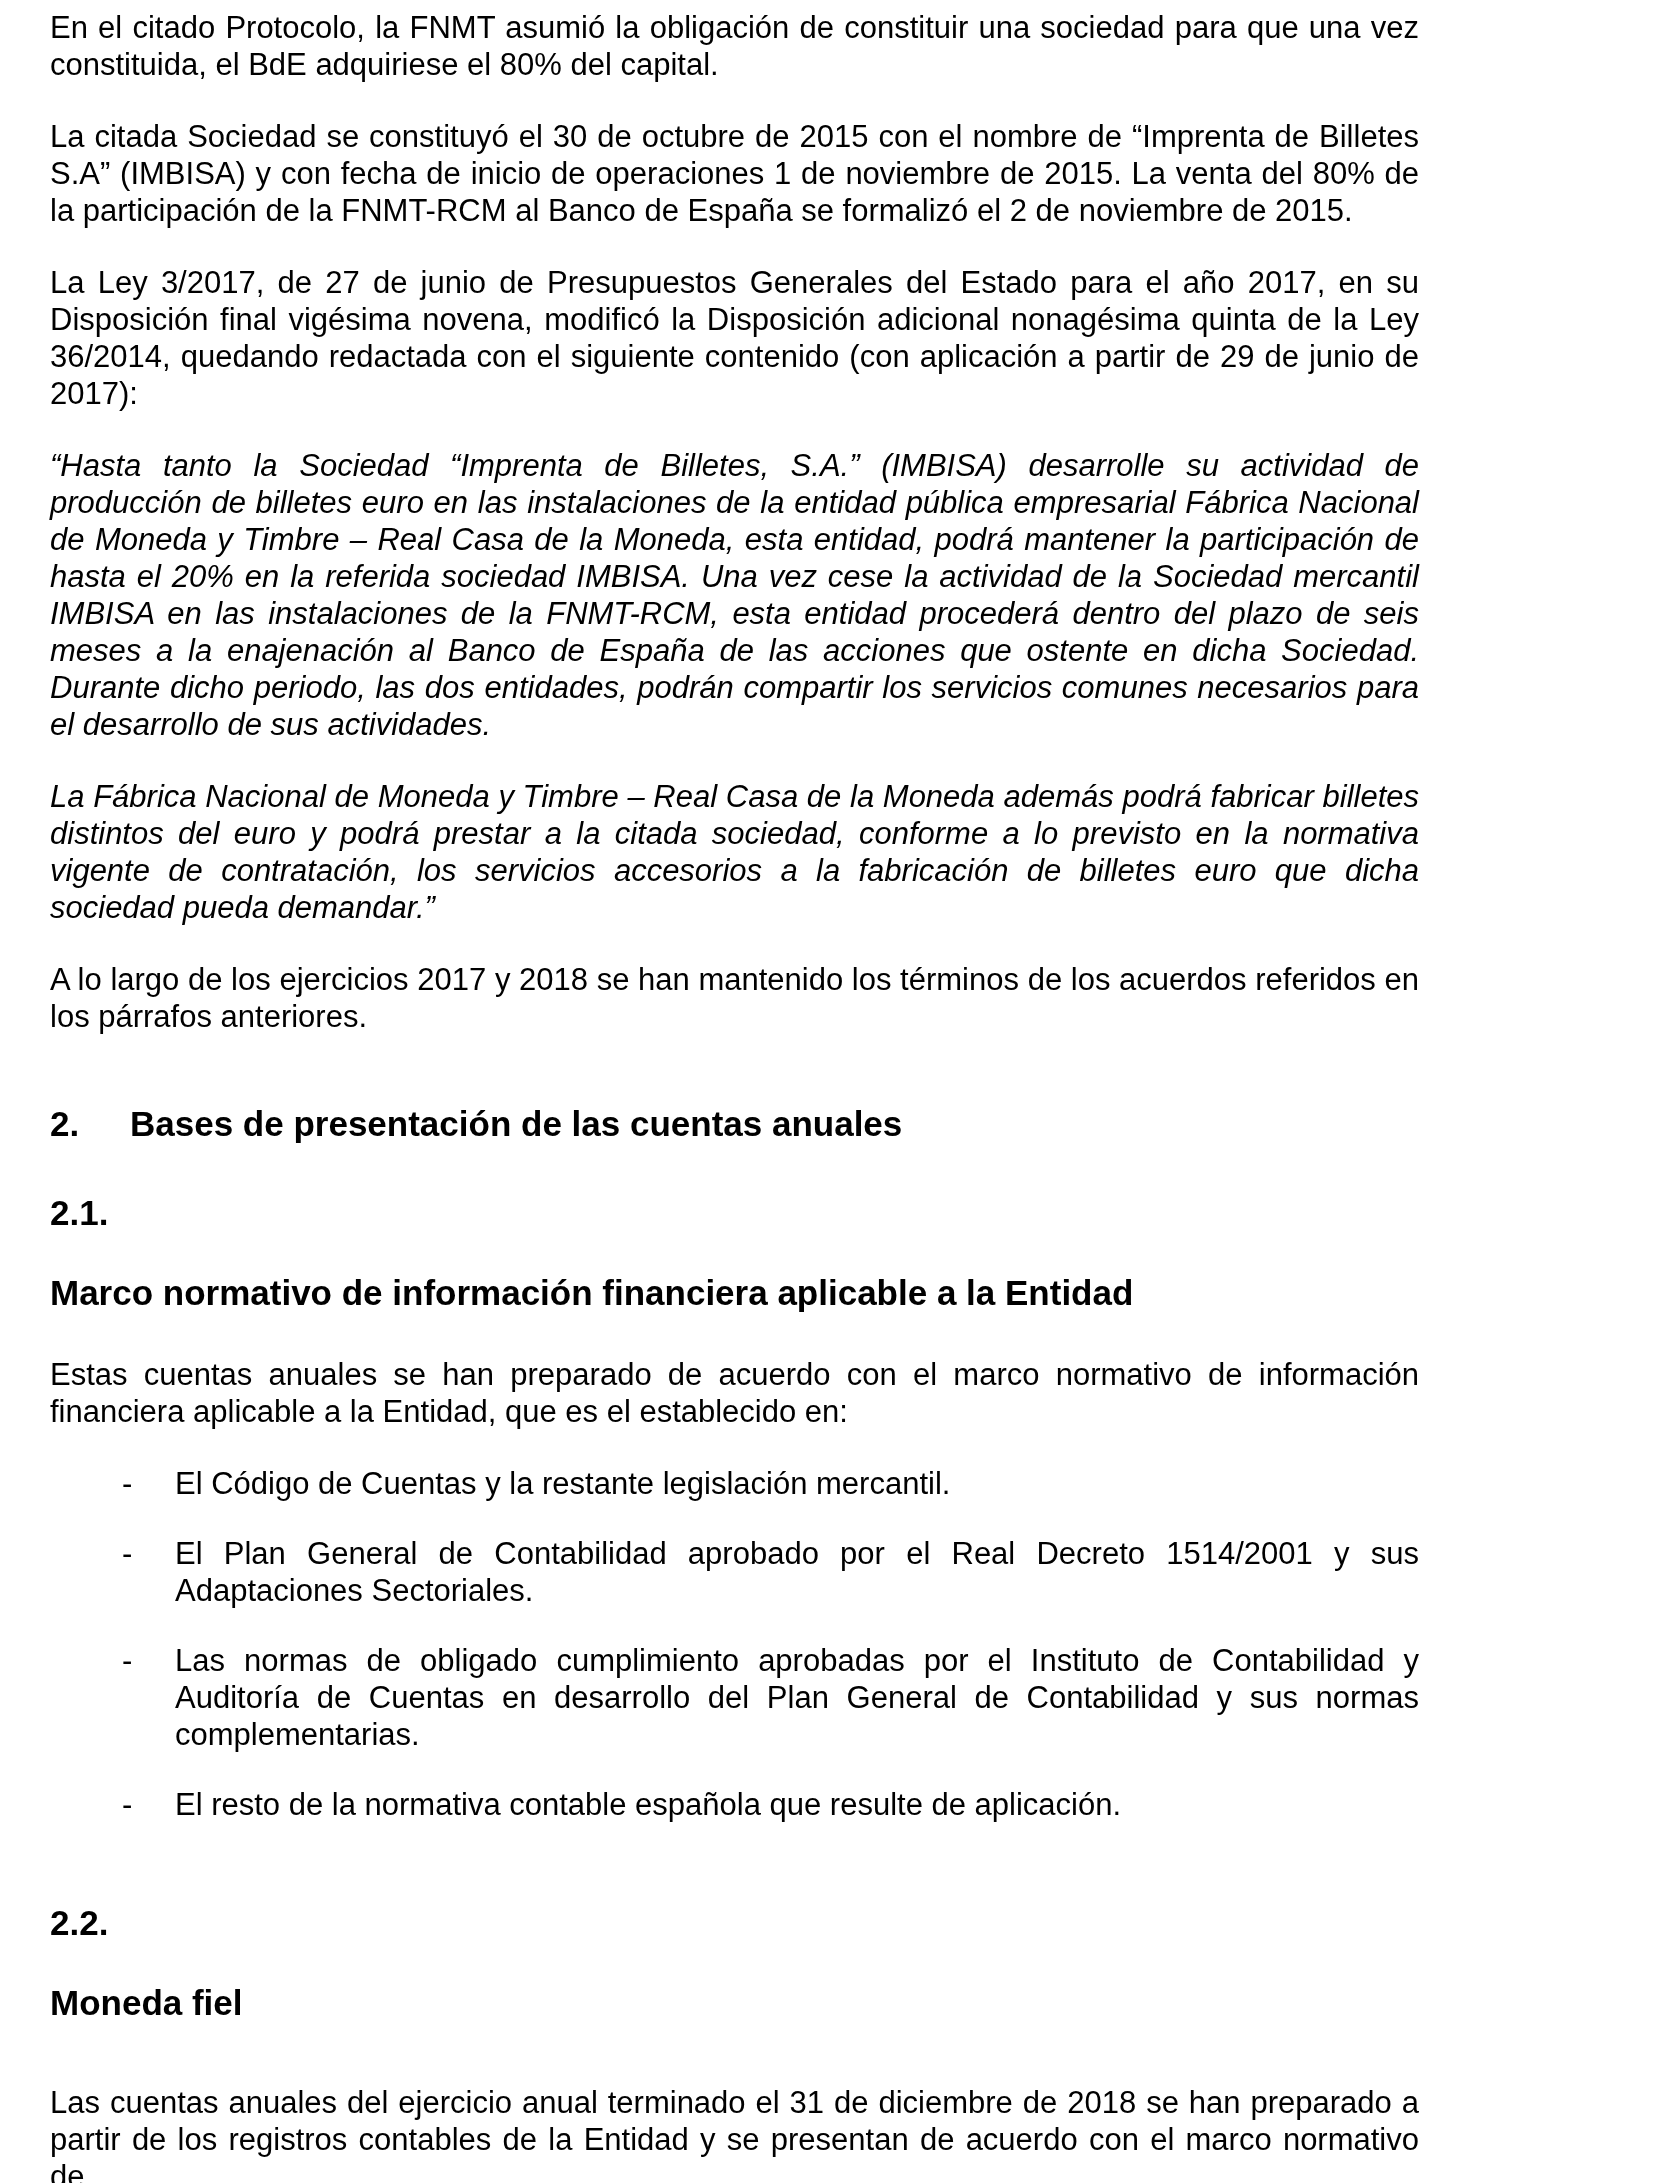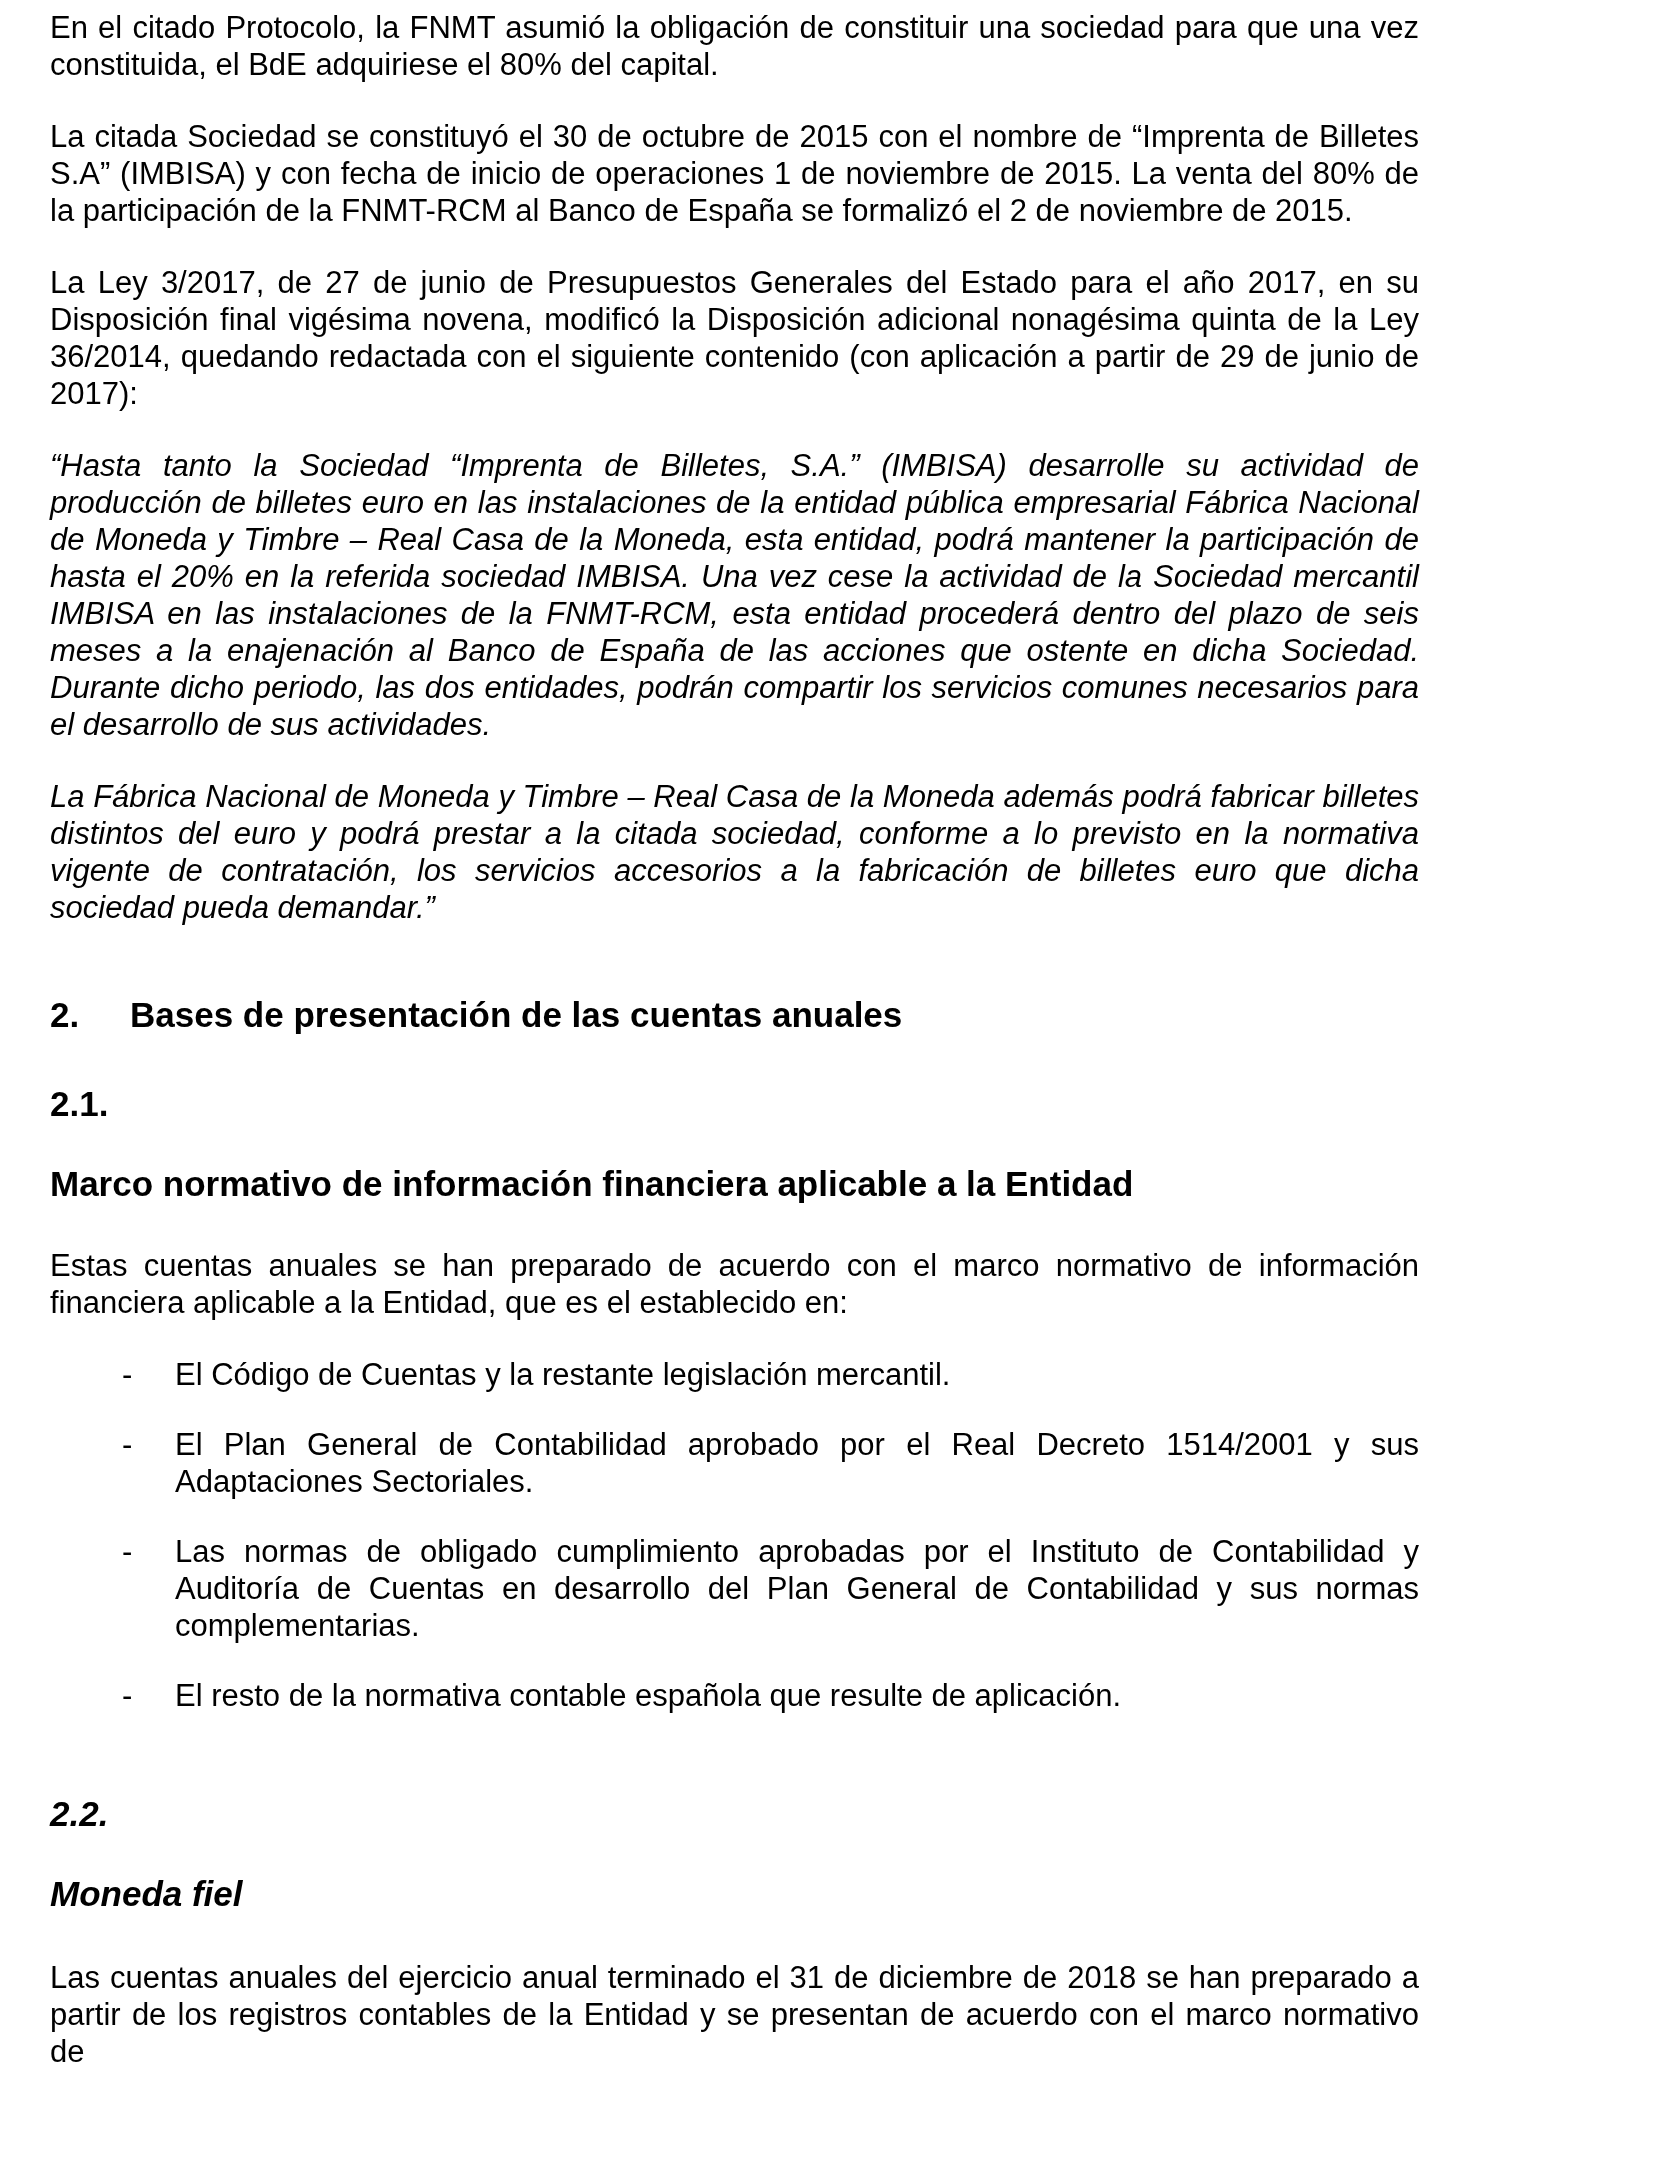--- a/index.html
+++ b/index.html
@@ -26,21 +26,21 @@
   .heading {
     display: flex;
     font-weight: bold;
     font-size: 35px;
     line-height: 42px;
   }
   .heading .h-num { flex: 0 0 80px; }
   .heading .h-title { flex: 1; }
   .h-l1 { margin: 68px 0 47px 0; }
   .h-l2 { margin: 0 0 42px 0; flex-direction: column; }
-  .h-l2.spaced { margin-top: 79px; margin-bottom: 44px; font-style: italic; }
+  .h-l2.spaced { margin-top: 79px; margin-bottom: 60px; }
   .dash-list {
     margin: 0;
     padding: 0;
     list-style: none;
   }
   .dash-item {
     display: flex;
     font-size: 31px;
     line-height: 37px;
     margin: 0 0 33px 0;
@@ -57,20 +57,21 @@
 
 
   <p class="para">La citada Sociedad se constituyó el 30 de octubre de 2015 con el nombre de “Imprenta de Billetes S.A” (IMBISA) y con fecha de inicio de operaciones 1 de noviembre de 2015. La venta del 80% de la participación de la FNMT-RCM al Banco de España se formalizó el 2 de noviembre de 2015.</p>
 
   <p class="para">La Ley 3/2017, de 27 de junio de Presupuestos Generales del Estado para el año 2017, en su Disposición final vigésima novena, modificó la Disposición adicional nonagésima quinta de la Ley 36/2014, quedando redactada con el siguiente contenido (con aplicación a partir de 29 de junio de 2017):</p>
 
   <p class="para italic">“Hasta tanto la Sociedad “Imprenta de Billetes, S.A.” (IMBISA) desarrolle su actividad de producción de billetes euro en las instalaciones de la entidad pública empresarial Fábrica Nacional de Moneda y Timbre – Real Casa de la Moneda, esta entidad, podrá mantener la participación de hasta el 20% en la referida sociedad IMBISA. Una vez cese la actividad de la Sociedad mercantil IMBISA en las instalaciones de la FNMT-RCM, esta entidad procederá dentro del plazo de seis meses a la enajenación al Banco de España de las acciones que ostente en dicha Sociedad. Durante dicho periodo, las dos entidades, podrán compartir los servicios comunes necesarios para el desarrollo de sus actividades.</p>
 
   <p class="para italic">La Fábrica Nacional de Moneda y Timbre – Real Casa de la Moneda además podrá fabricar billetes distintos del euro y podrá prestar a la citada sociedad, conforme a lo previsto en la normativa vigente de contratación, los servicios accesorios a la fabricación de billetes euro que dicha sociedad pueda demandar.”</p>
 
+  <p class="para">A lo largo de los ejercicios 2017 y 2018 se han mantenido los términos de los acuerdos referidos en los párrafos anteriores.</p>
 
   <div class="heading h-l1">
     <span class="h-num">2.</span>
     <span class="h-title">Bases de presentación de las cuentas anuales</span>
   </div>
 
   <div class="heading h-l2">
     <span class="h-num">2.1.</span>
     <span class="h-title">Marco normativo de información financiera aplicable a la Entidad</span>
   </div>

